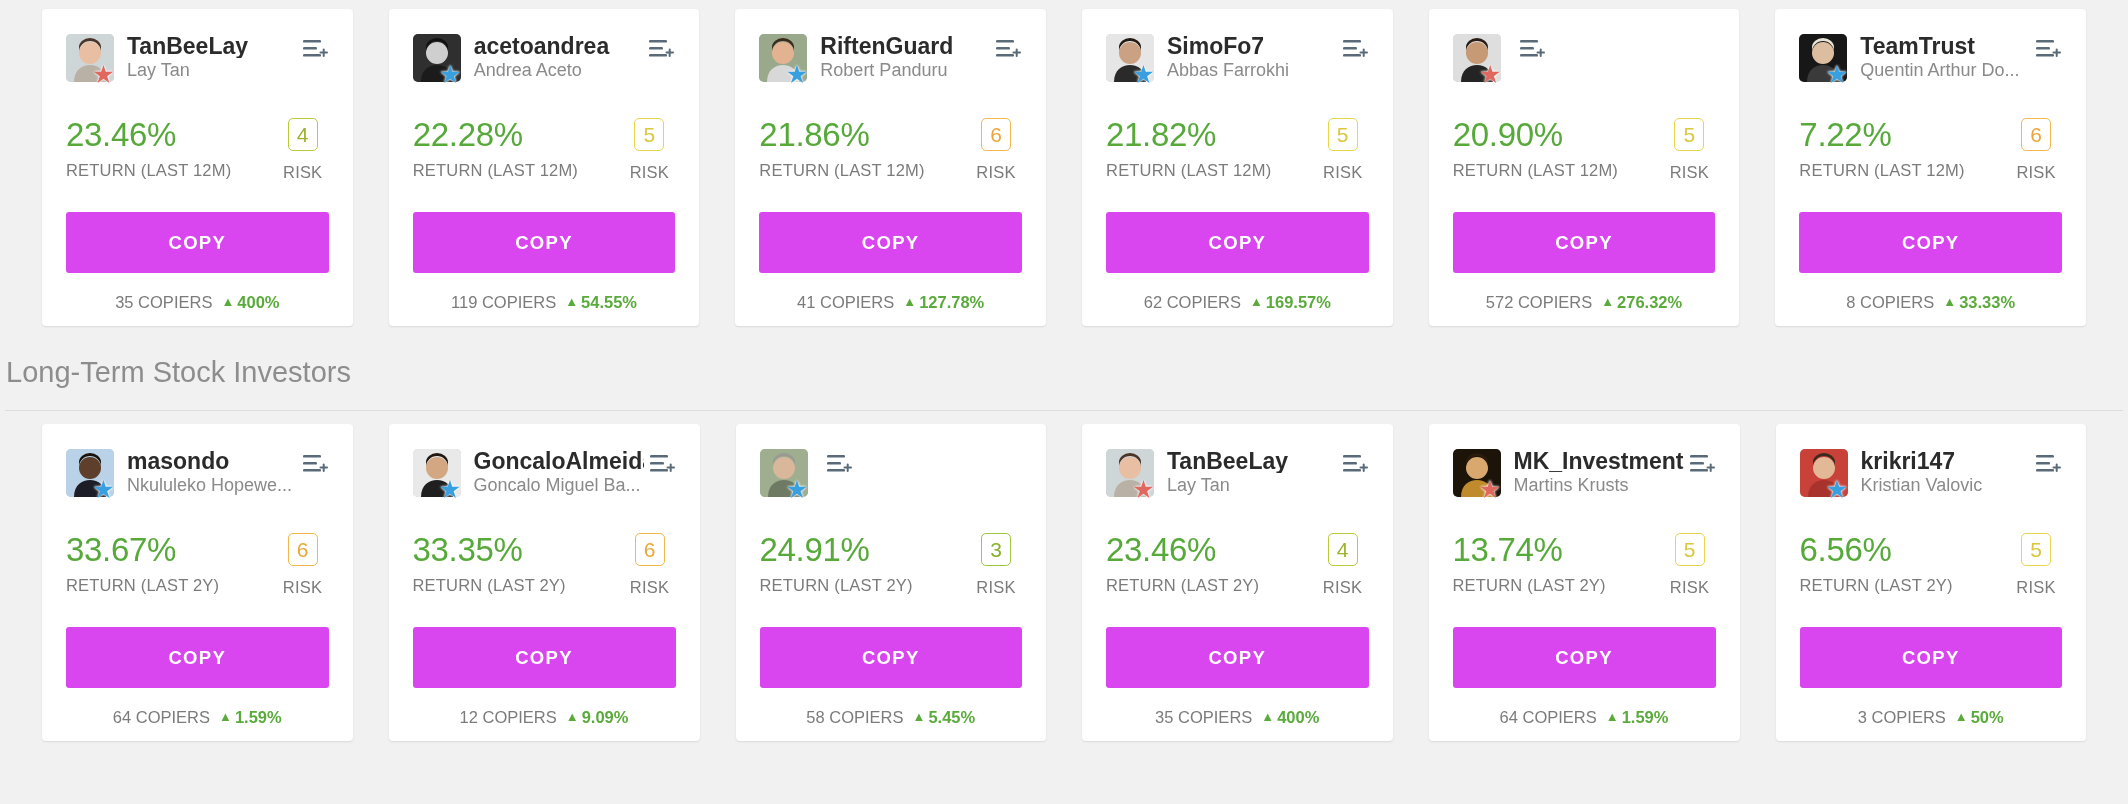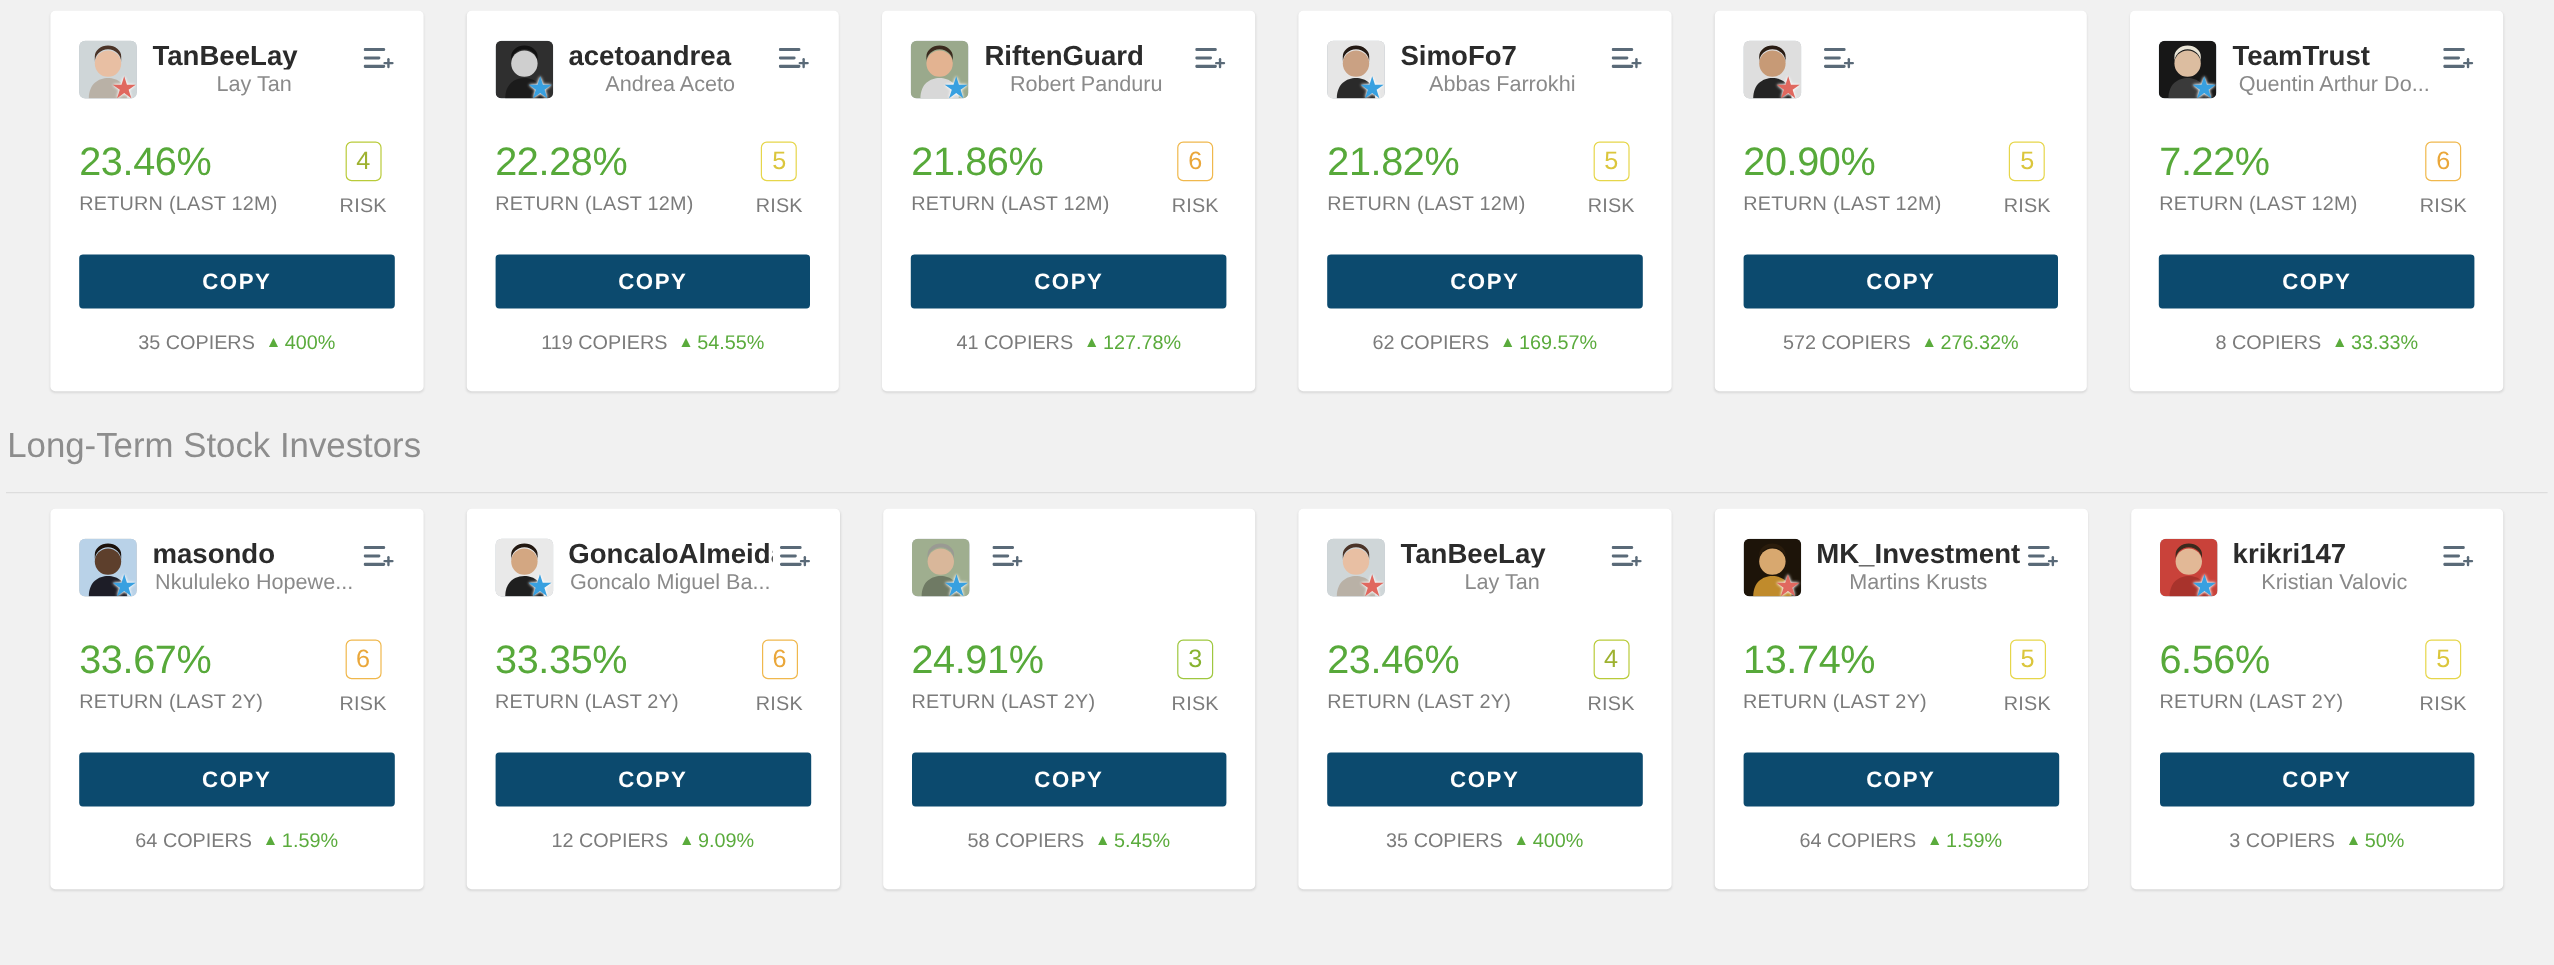--- a/index.html
+++ b/index.html
@@ -73,21 +73,20 @@
     overflow: hidden;
   }
   .rname {
     font-size: 18px;
     color: #8a8a8a;
     line-height: 23px;
     margin-top: 1px;
     white-space: nowrap;
     overflow: hidden;
     text-overflow: ellipsis;
-    text-align: center;
   }
 
   .addlist {
     flex: 0 0 26px;
     width: 26px; height: 24px;
     margin-top: 4px;
     margin-left: 6px;
     cursor: pointer;
   }
   .addlist svg { display: block; }
@@ -132,23 +131,23 @@
     color: #7b7b7b;
     margin-top: 12px;
     letter-spacing: .2px;
   }
 
   
   .copy-btn {
     display: block;
     width: 100%;
     margin-top: 30px;
-    height: 45px;
+    height: 61px;
     line-height: 45px;
-    background: #0c4a6e;
+    background: #d946ef;
     color: #ffffff;
     border: none;
     border-radius: 3px;
     font-size: 18.5px;
     font-weight: bold;
     letter-spacing: 1.3px;
     text-align: center;
     cursor: pointer;
     font-family: "Liberation Sans", sans-serif;
   }
@@ -161,21 +160,21 @@
     color: #7b7b7b;
     white-space: nowrap;
   }
   .foot-arrow {
     color: #5aab3c;
     font-size: 13px;
     margin: 0 3px 0 9px;
     position: relative;
     top: -2px;
   }
-  .foot-pct { color: #5aab3c; }
+  .foot-pct { color: #5aab3c; font-weight: bold; }
 
   
   .section {
     padding: 0 5px;
     margin-top: 26px;
   }
   .section-title {
     font-size: 29px;
     color: #8d8d8d;
     padding-left: 1px;

